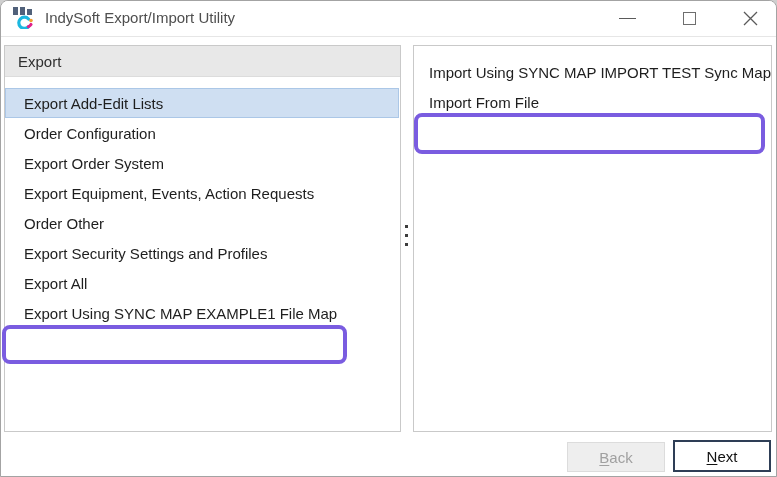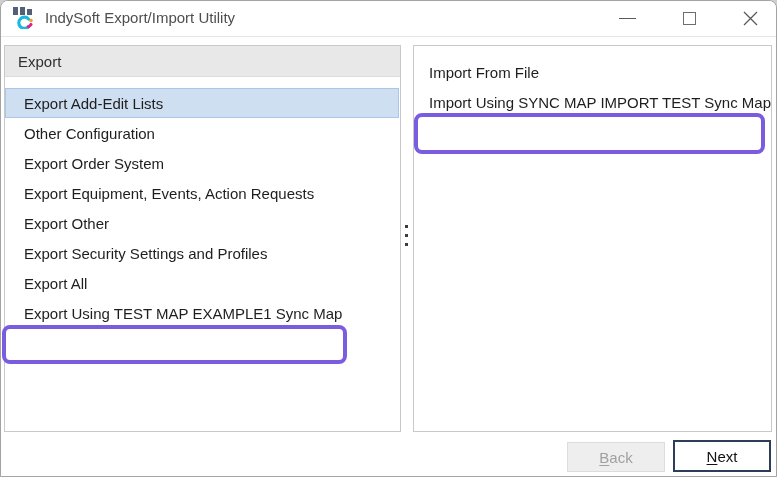--- a/index.html
+++ b/index.html
@@ -71,34 +71,34 @@
       <svg width="17" height="17" viewBox="0 0 17 17">
         <path d="M2 2 L15 15 M15 2 L2 15" stroke="#5a5a5a" stroke-width="1.3" fill="none"></path>
       </svg>
     </div>
   </div>
 
   <div class="panel panel-export">
     <div class="panel-header">Export</div>
     <div class="list">
       <div class="list-item selected">Export Add-Edit Lists</div>
-      <div class="list-item">Other Configuration</div>
+      <div class="list-item">Order Configuration</div>
       <div class="list-item">Export Order System</div>
       <div class="list-item">Export Equipment, Events, Action Requests</div>
-      <div class="list-item">Export Other</div>
+      <div class="list-item">Order Other</div>
       <div class="list-item">Export Security Settings and Profiles</div>
       <div class="list-item">Export All</div>
-      <div class="list-item">Export Using TEST MAP EXAMPLE1 Sync Map</div>
+      <div class="list-item">Export Using SYNC MAP EXAMPLE1 File Map</div>
     </div>
   </div>
 
   <div class="panel panel-import">
     <div class="list">
+      <div class="list-item">Import Using SYNC MAP IMPORT TEST Sync Map</div>
       <div class="list-item">Import From File</div>
-      <div class="list-item">Import Using SYNC MAP IMPORT TEST Sync Map</div>
     </div>
   </div>
 
   <div class="splitter">
     <div class="dot"></div>
     <div class="dot"></div>
     <div class="dot"></div>
   </div>
 
   <div class="annotation ann-export"></div>

